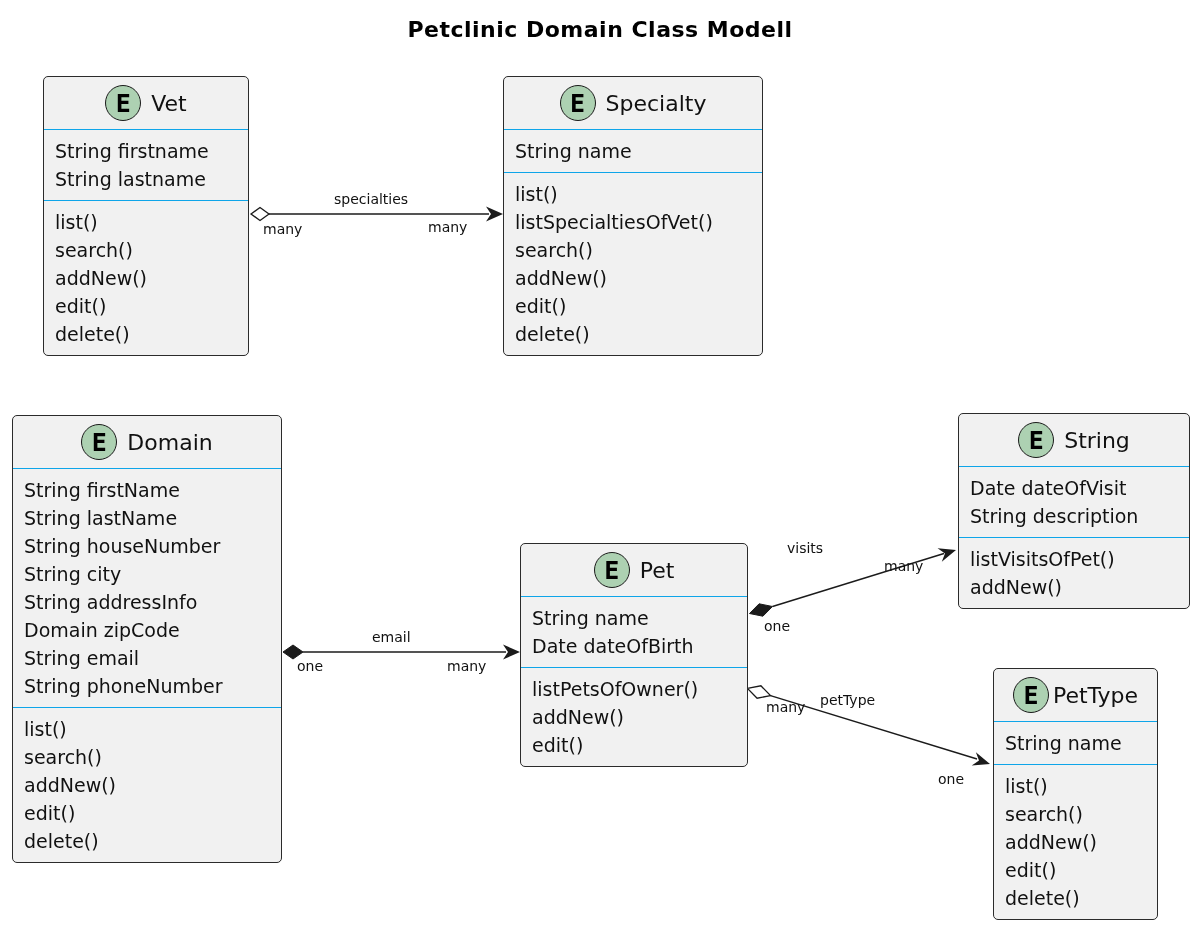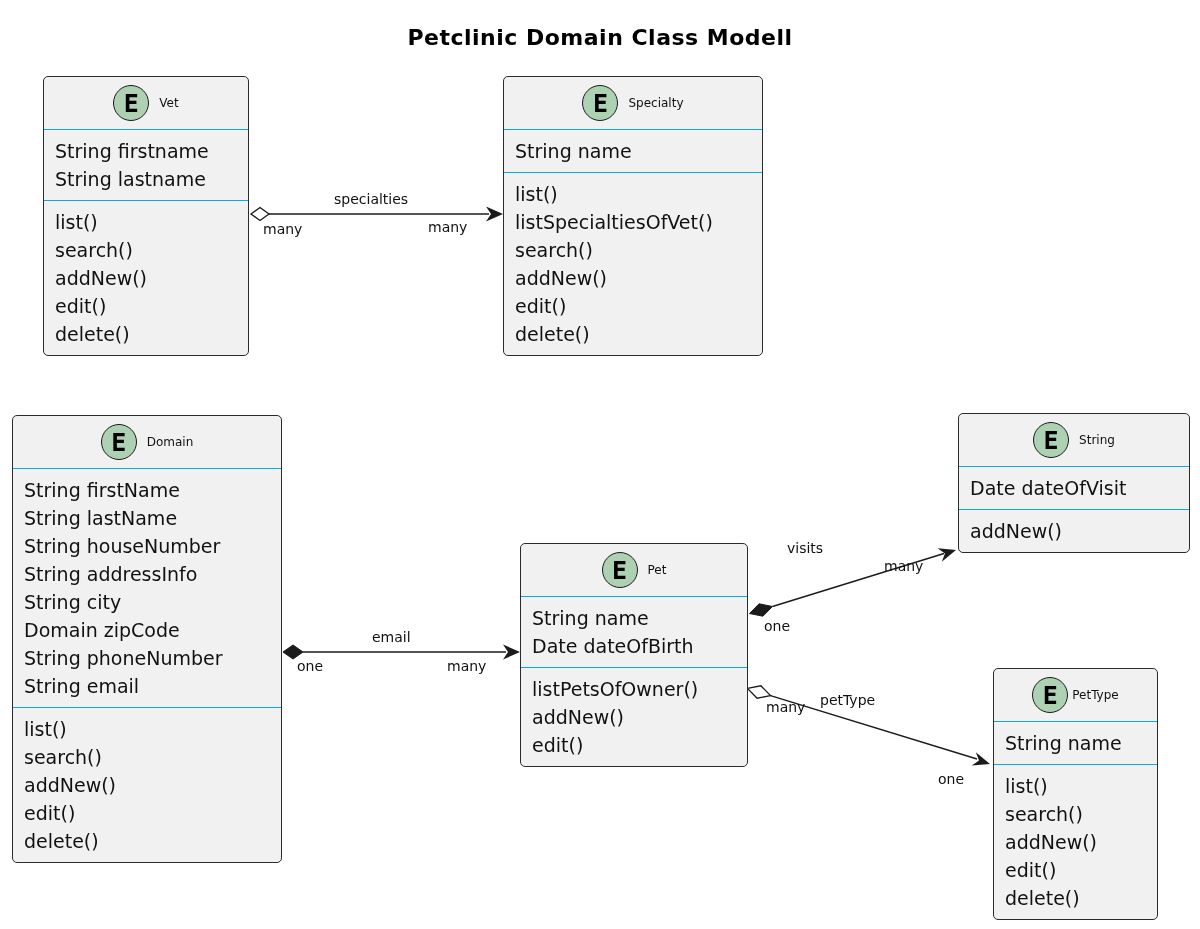--- a/index.html
+++ b/index.html
@@ -2,37 +2,37 @@
 <html><head>
 <meta charset="utf-8">
 <style>
   html,body{margin:0;padding:0;background:#ffffff;}
   .canvas{
     position:relative;width:1200px;height:929px;background:#ffffff;
     font-family:"DejaVu Sans","Liberation Sans",sans-serif;color:#111;overflow:hidden;
   }
   .diagram-title{
     position:absolute;left:0;right:0;top:17px;text-align:center;
-    font-size:22px;font-weight:bold;letter-spacing:.5px;color:#000;margin-top:8px;
+    font-size:22px;font-weight:bold;letter-spacing:.5px;color:#000;
   }
   .class-box{
     position:absolute;background:#F1F1F1;border:1.5px solid #2b2b2b;
     border-radius:5px;box-sizing:border-box;
   }
   .class-header{
     display:flex;align-items:center;justify-content:center;gap:10px;
     padding:8px 6px;
   }
   .spot{
     width:36px;height:36px;border-radius:50%;background:#ADD1B2;
     border:1.5px solid #1b1b1b;display:flex;align-items:center;justify-content:center;
     font-family:"DejaVu Sans Mono","Liberation Mono",monospace;
     font-weight:bold;font-size:25px;color:#000;box-sizing:border-box;flex:0 0 36px;
   }
-  .class-name{font-size:12px;color:#111;white-space:nowrap;}
+  .class-name{font-size:22px;color:#111;white-space:nowrap;}
   .class-section{
     border-top:1px solid #0ea5e9;padding:7px 11px;
     font-size:19px;line-height:28px;white-space:nowrap;
   }
   .edge-label{
     position:absolute;font-size:14px;color:#111;white-space:nowrap;line-height:21px;
   }
   .edges{position:absolute;left:0;top:0;pointer-events:none;}
 </style>
 </head>
@@ -99,25 +99,25 @@
 
   <div class="class-box" style="left:12px;top:415px;width:270px;">
     <div class="class-header">
       <span class="spot">E</span>
       <span class="class-name">Domain</span>
     </div>
     <div class="class-section">
         <div>String firstName</div>
         <div>String lastName</div>
         <div>String houseNumber</div>
+        <div>String city</div>
         <div>String addressInfo</div>
-        <div>String city</div>
         <div>Domain zipCode</div>
+        <div>String email</div>
         <div>String phoneNumber</div>
-        <div>String email</div>
       </div>
     <div class="class-section">
         <div>list()</div>
         <div>search()</div>
         <div>addNew()</div>
         <div>edit()</div>
         <div>delete()</div>
       </div>
   </div>
 
@@ -137,22 +137,24 @@
       </div>
   </div>
 
   <div class="class-box" style="left:958px;top:413px;width:232px;">
     <div class="class-header">
       <span class="spot">E</span>
       <span class="class-name">String</span>
     </div>
     <div class="class-section">
         <div>Date dateOfVisit</div>
+        <div>String description</div>
       </div>
     <div class="class-section">
+        <div>listVisitsOfPet()</div>
         <div>addNew()</div>
       </div>
   </div>
 
   <div class="class-box" style="left:993px;top:668px;width:165px;">
     <div class="class-header" style="gap:4px;">
       <span class="spot">E</span>
       <span class="class-name">PetType</span>
     </div>
     <div class="class-section">

